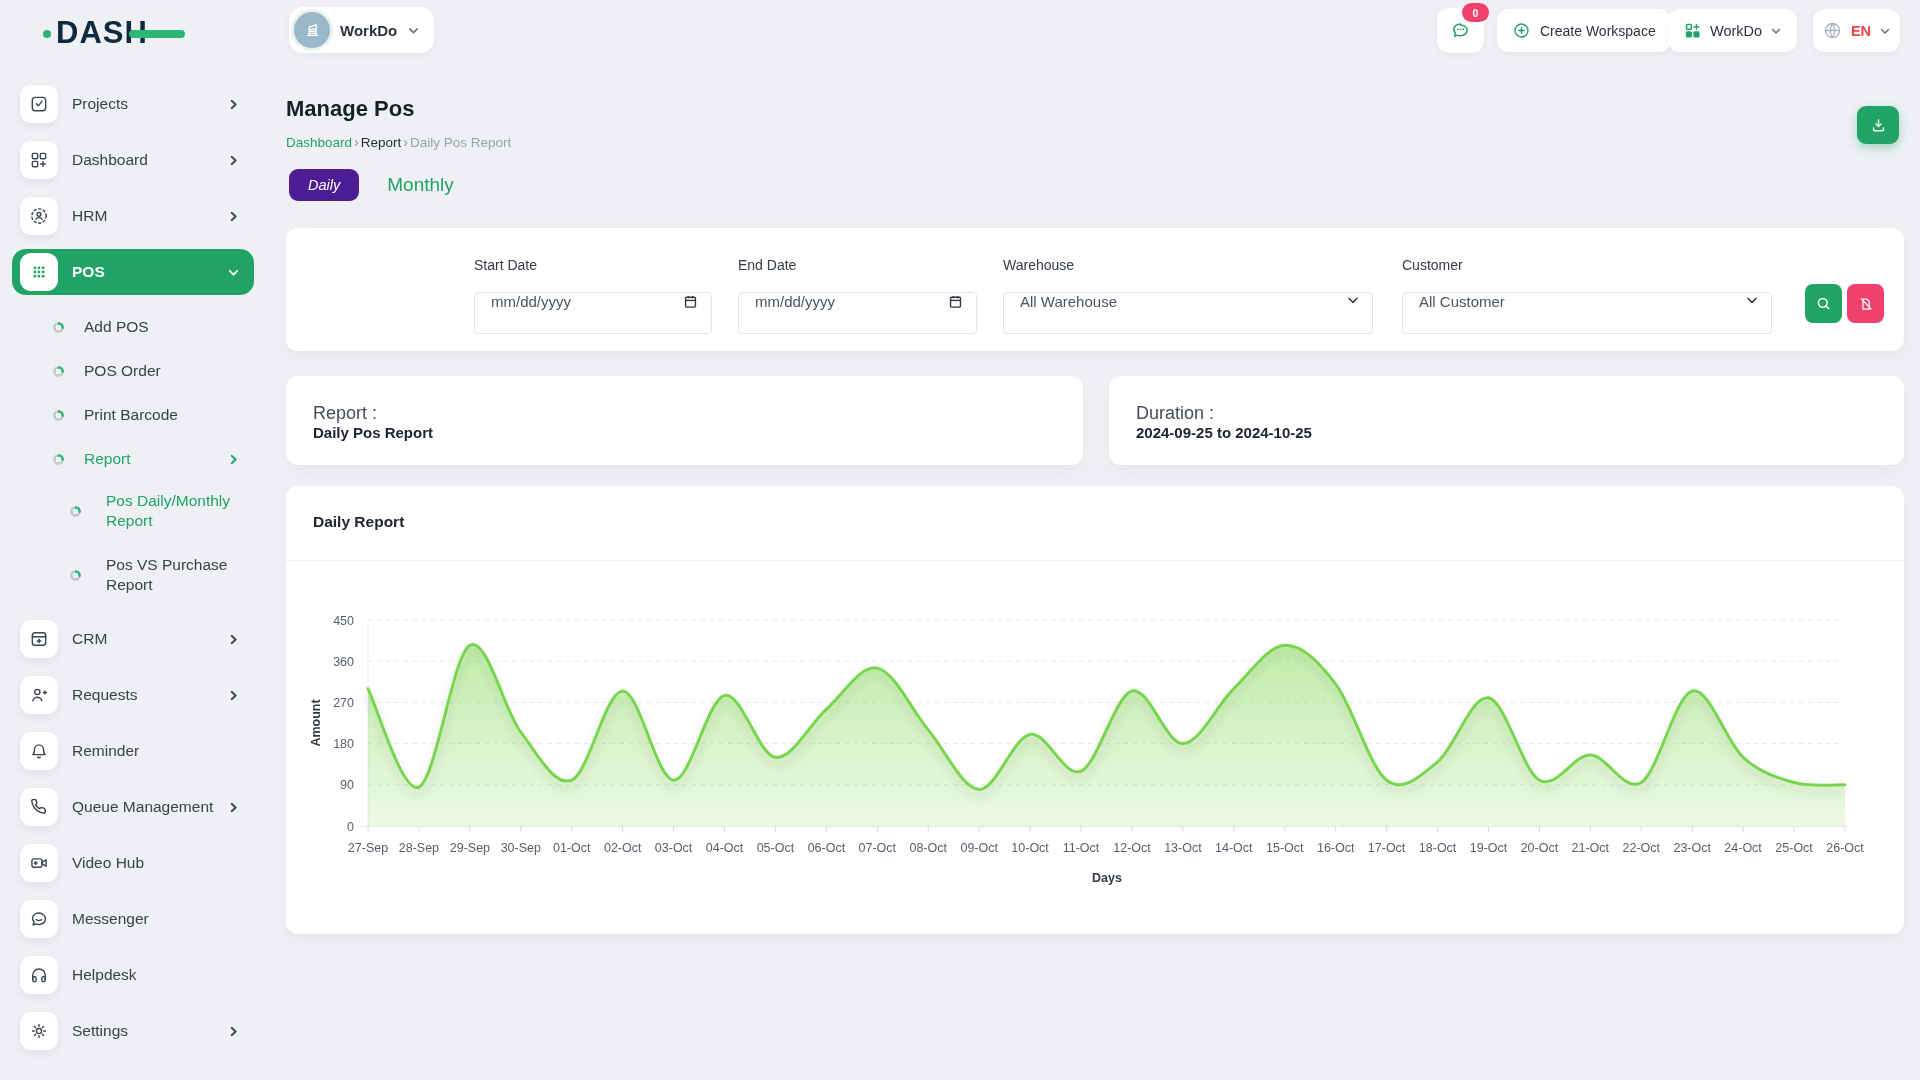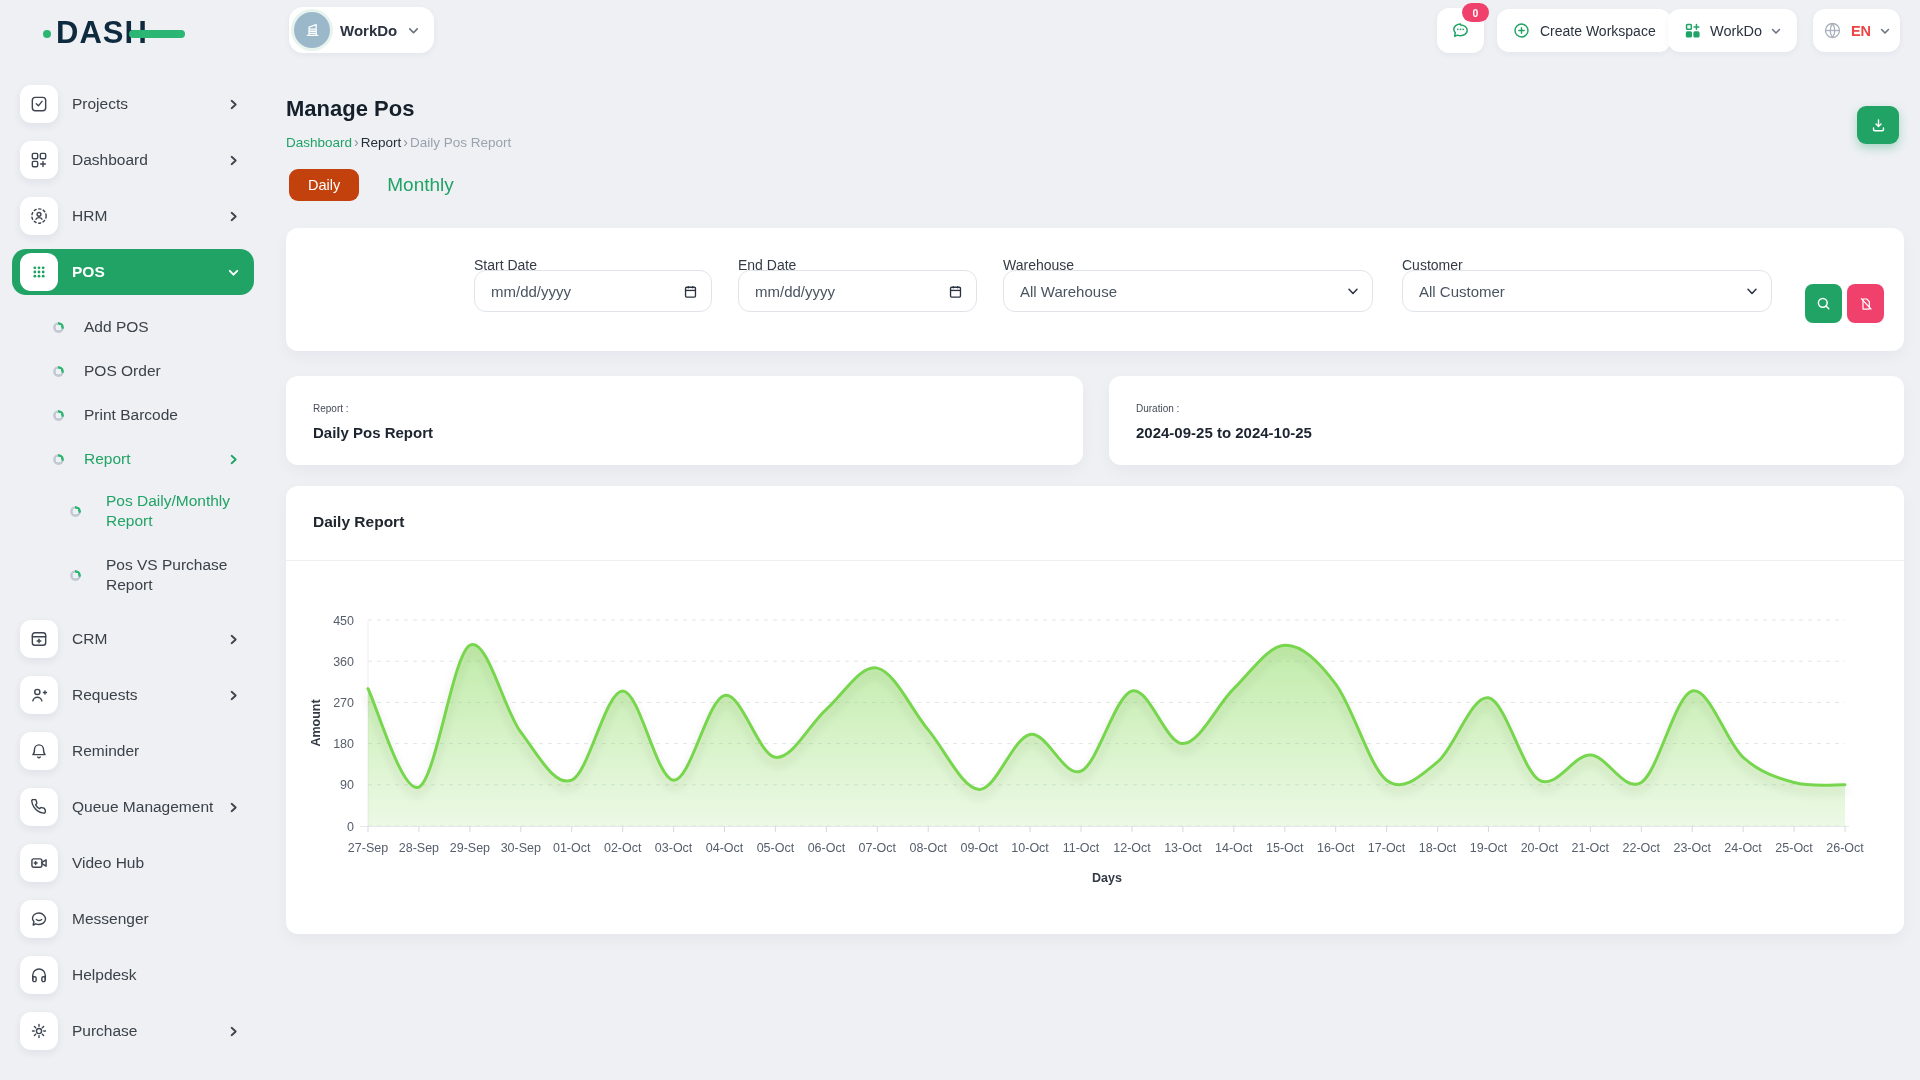--- a/index.html
+++ b/index.html
@@ -45,33 +45,33 @@
     -webkit-mask:radial-gradient(circle closest-side,transparent 52%,#000 56%);mask:radial-gradient(circle closest-side,transparent 52%,#000 56%);}
   
   .page-title{position:absolute;left:286px;top:96px;font-size:22px;font-weight:700;color:#15202b;}
   .crumbs{position:absolute;left:286px;top:134px;display:flex;align-items:center;gap:2px;font-size:13.5px;}
   .crumbs .home{color:#21a366;cursor:pointer;}
   .crumbs .mid{color:#232d39;font-weight:500;cursor:pointer;}
   .crumbs .cur{color:#9aa2ae;}
   .crumbs .sep{color:#8b929d;font-size:14px;}
   .dl-btn{position:absolute;left:1857px;top:106px;width:42px;height:38px;border-radius:9px;background:#21a366;display:flex;align-items:center;justify-content:center;cursor:pointer;box-shadow:0 4px 10px rgba(33,163,102,.35);}
   .tabs{position:absolute;left:289px;top:169px;display:flex;align-items:center;gap:28px;}
-  .tab-daily{background:#c2410c;color:#fff;font-size:14.5px;font-weight:500;padding:8px 19px;border-radius:9px;cursor:pointer;}
+  .tab-daily{background:#4c1d95;color:#fff;font-size:14.5px;font-weight:500;padding:8px 19px;border-radius:9px;cursor:pointer;font-style:italic;}
   .tab-monthly{color:#21a366;font-size:19px;font-weight:500;cursor:pointer;}
   
   .card{position:absolute;background:#fff;border-radius:12px;box-shadow:0 6px 16px rgba(24,35,62,.04);}
   .filter-card{left:286px;top:228px;width:1618px;height:123px;}
   .f-label{position:absolute;top:29px;font-size:14px;font-weight:500;color:#333b46;}
-  .f-field{position:absolute;top:42px;height:42px;border:1px solid #e0e4e9;border-radius:12px;display:flex;align-items:center;font-size:15px;color:#3f4854;background:#fff;box-sizing:border-box;cursor:pointer;}
+  .f-field{position:absolute;top:64px;height:42px;border:1px solid #e0e4e9;border-radius:4px;display:flex;align-items:flex-start;font-size:15px;color:#3f4854;background:#fff;box-sizing:border-box;cursor:pointer;}
   .f-field .ph{margin-left:16px;color:#4a5562;}
   .f-field .tail{margin-left:auto;margin-right:12px;display:flex;color:#2b3340;}
   .icon-btn{position:absolute;top:56px;width:37px;height:39px;border-radius:8px;display:flex;align-items:center;justify-content:center;cursor:pointer;}
   .search-btn{left:1519px;background:#21a366;}
   .reset-btn{left:1561px;background:#f0416c;}
-  .sum-card .cap{position:absolute;left:27px;top:27px;font-size:10px;color:#454c57;}
+  .sum-card .cap{position:absolute;left:27px;top:27px;font-size:18px;color:#454c57;}
   .sum-card .val{position:absolute;left:27px;top:48px;font-size:15px;font-weight:700;color:#1c2430;}
   .chart-card{left:286px;top:486px;width:1618px;height:448px;}
   .chart-title{position:absolute;left:27px;top:27px;font-size:15.5px;font-weight:700;color:#20262e;}
   .chart-divider{position:absolute;left:0;right:0;top:74px;height:1px;background:#eceef1;}
   .chart-wrap{position:absolute;left:0;top:74px;width:1618px;height:374px;}
   svg text{font-family:"Liberation Sans","DejaVu Sans",sans-serif;}
 </style>
 </head>
 <body>
 
@@ -340,21 +340,21 @@
         </span>
         <span class="lbl">Helpdesk</span>
       </div>
       <div class="top">
         <span class="ibox">
           <svg viewBox="0 0 24 24" fill="none" stroke="currentColor" stroke-width="1.7" stroke-linecap="round" stroke-linejoin="round">
             <circle cx="12" cy="12" r="3.1"></circle>
             <path d="M12 4.2v2.1M12 17.7v2.1M4.2 12h2.1M17.7 12h2.1M6.5 6.5l1.5 1.5M16 16l1.5 1.5M17.5 6.5L16 8M8 16l-1.5 1.5"></path>
           </svg>
         </span>
-        <span class="lbl">Purchase</span>
+        <span class="lbl">Settings</span>
         <span class="chev">
           <svg width="13" height="13" viewBox="0 0 14 14" fill="none" stroke="currentColor" stroke-width="2" stroke-linecap="round" stroke-linejoin="round">
             <polyline points="5 3 9.4 7 5 11"></polyline>
           </svg>
         </span>
       </div>
     </nav>
 
   <div class="page-title">Manage Pos</div>
   <div class="crumbs">

